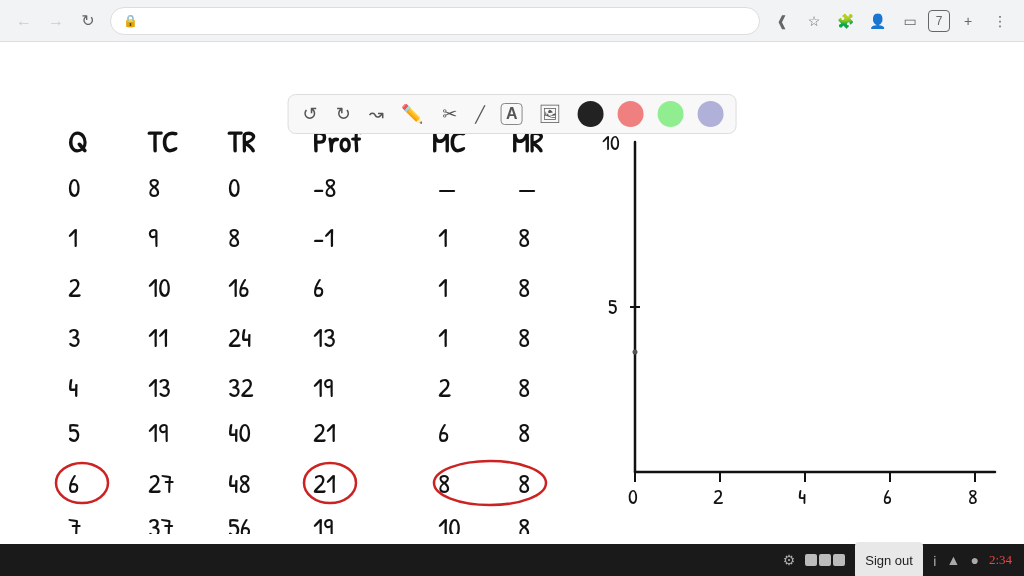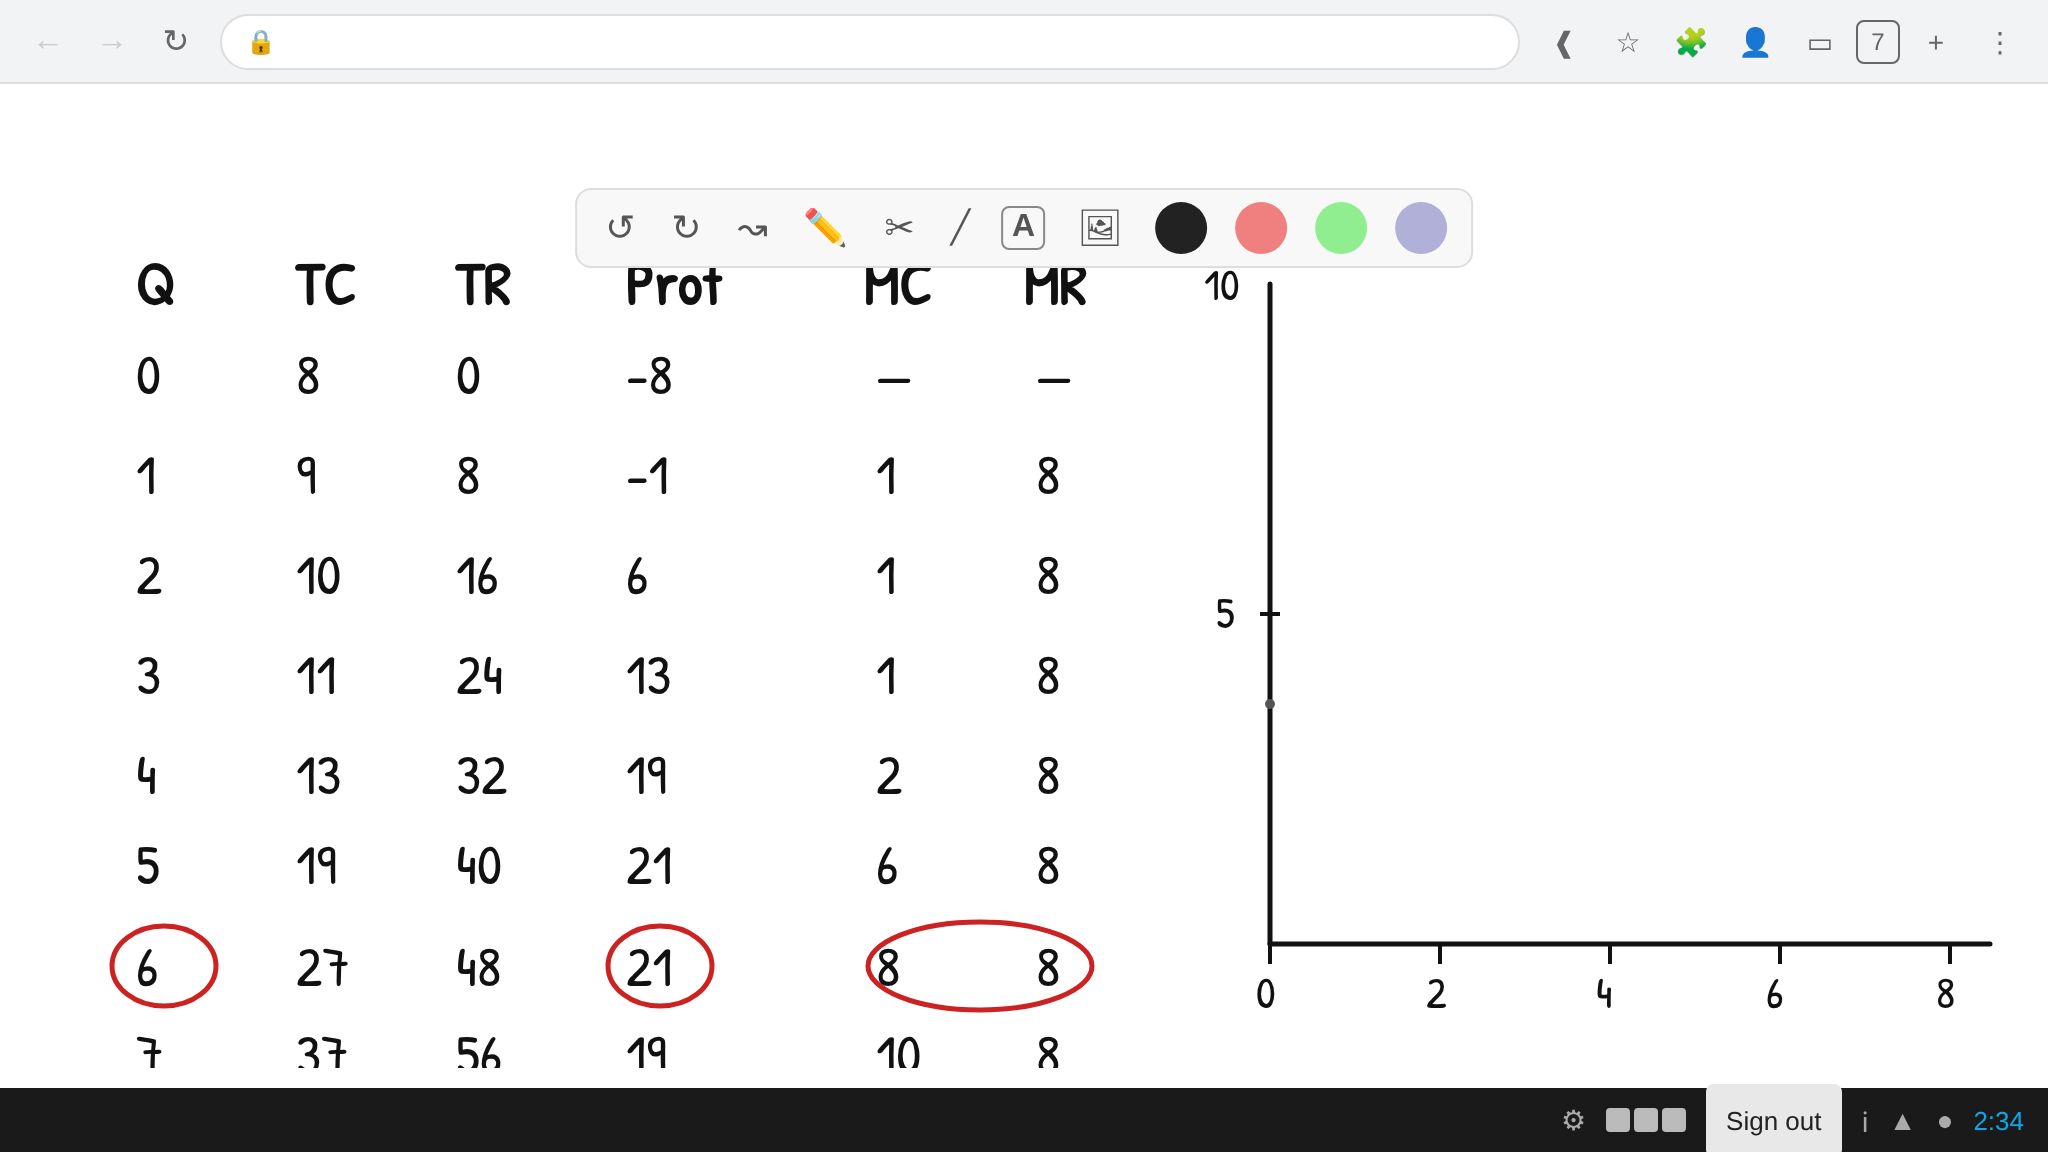--- a/index.html
+++ b/index.html
@@ -123,21 +123,21 @@
     }
     .sign-out-btn {
       background: #e8e8e8;
       border: none;
       border-radius: 4px;
       padding: 11px 10px;
       font-size: 13px;
       cursor: pointer;
       color: #222;
     }
-    .time-display { color: #0ea5e9; font-size: 13px; }
+    .time-display { color: #ef4444; font-size: 13px; font-family: Liberation Serif, serif; }
   </style>
 </head>
 <body>
 
 <div class="browser-chrome">
   <div class="nav-buttons">
     <button class="nav-btn disabled">←</button>
     <button class="nav-btn disabled">→</button>
     <button class="nav-btn">↻</button>
   </div>

